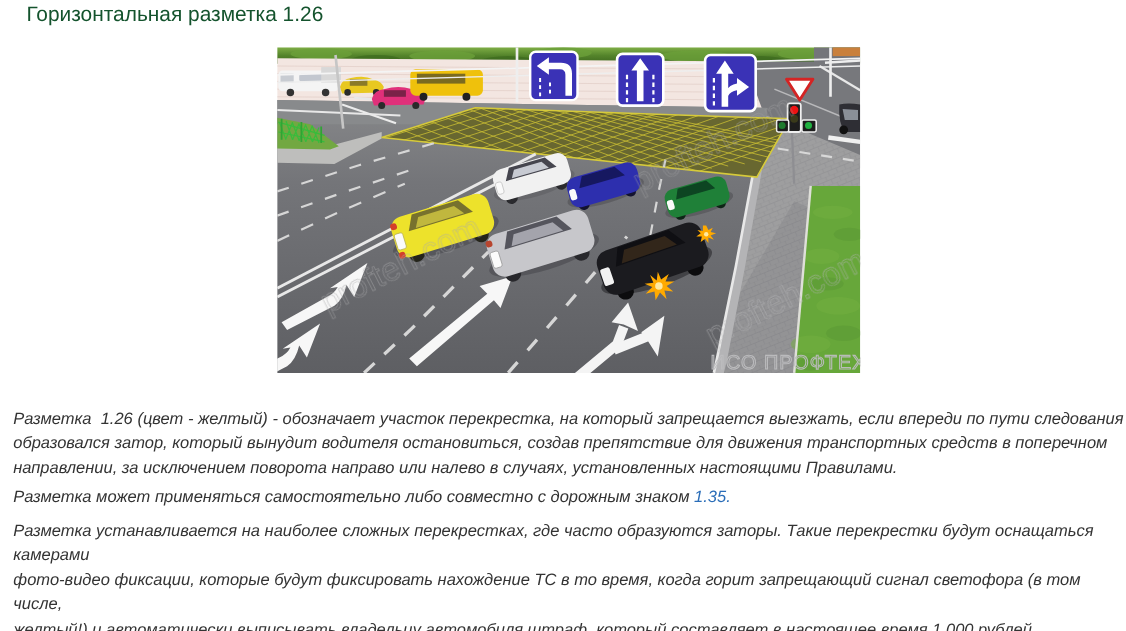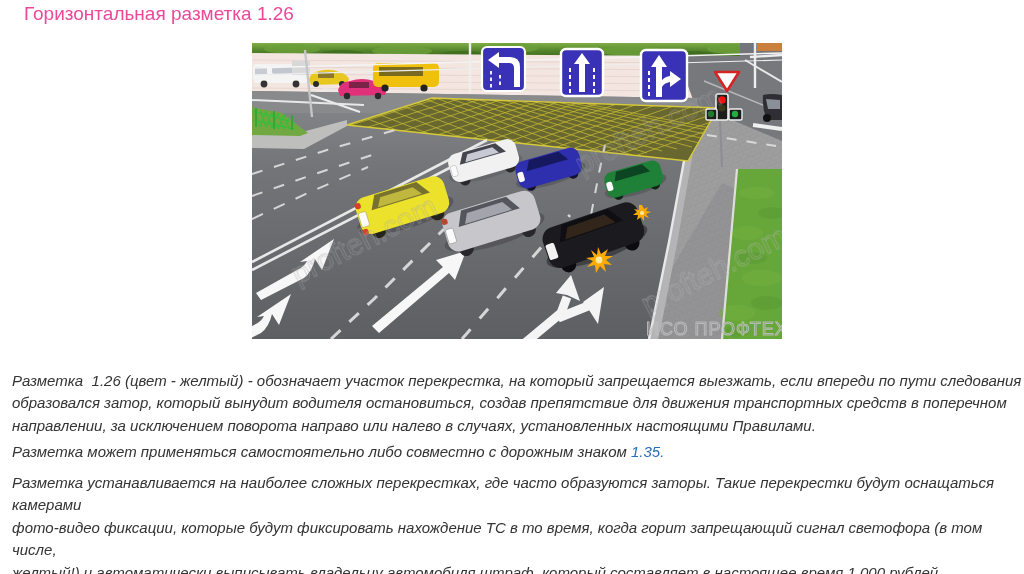--- a/index.html
+++ b/index.html
@@ -1,19 +1,19 @@
 <!DOCTYPE html>
 <html lang="ru"><head>
 <meta charset="utf-8">
 <title>Горизонтальная разметка 1.26</title>
 <style>
   html,body{margin:0;padding:0;background:#fff;}
   body{width:1024px;height:574px;position:relative;overflow:hidden;
        font-family:"Liberation Sans",sans-serif;}
-  .title{position:absolute;left:24px;top:3px;font-size:19px;color:#ec4899;}
+  .title{position:absolute;left:24px;top:3px;font-size:19px;color:#14532d;}
   .pic{position:absolute;left:252px;top:43px;width:530px;height:296px;}
   .txt{position:absolute;left:12px;color:#333;font-size:15px;line-height:22.4px;font-style:italic;}
   .txt a{color:#2a6db8;text-decoration:none;}
 </style>
 </head>
 <body>
 <div class="title">Горизонтальная разметка 1.26</div>
 
 <div class="pic">
 <svg width="530" height="296" viewBox="0 0 530 296">

